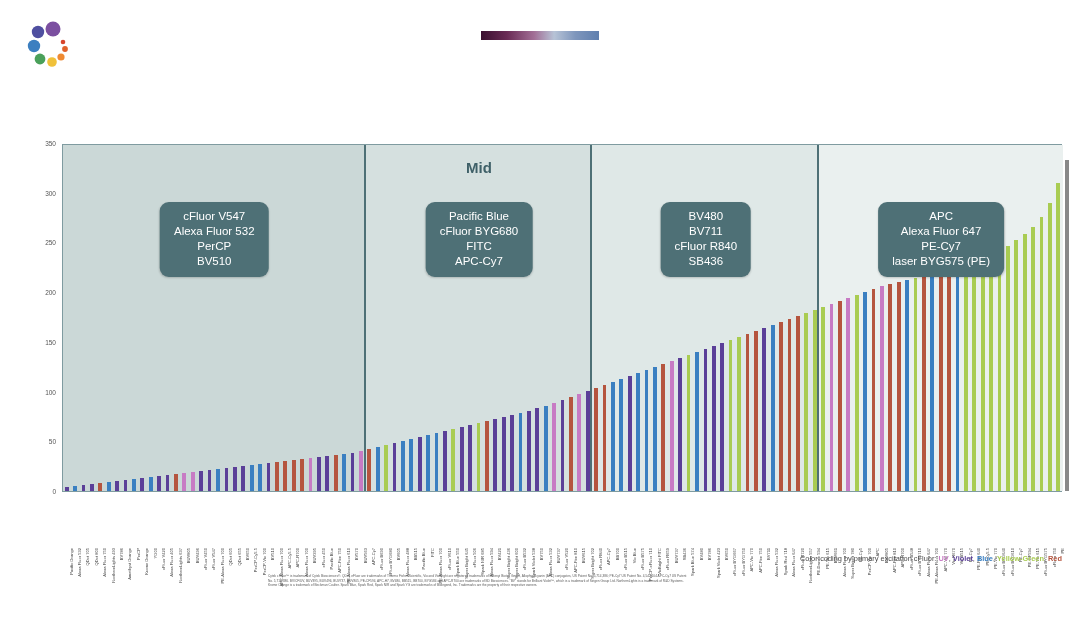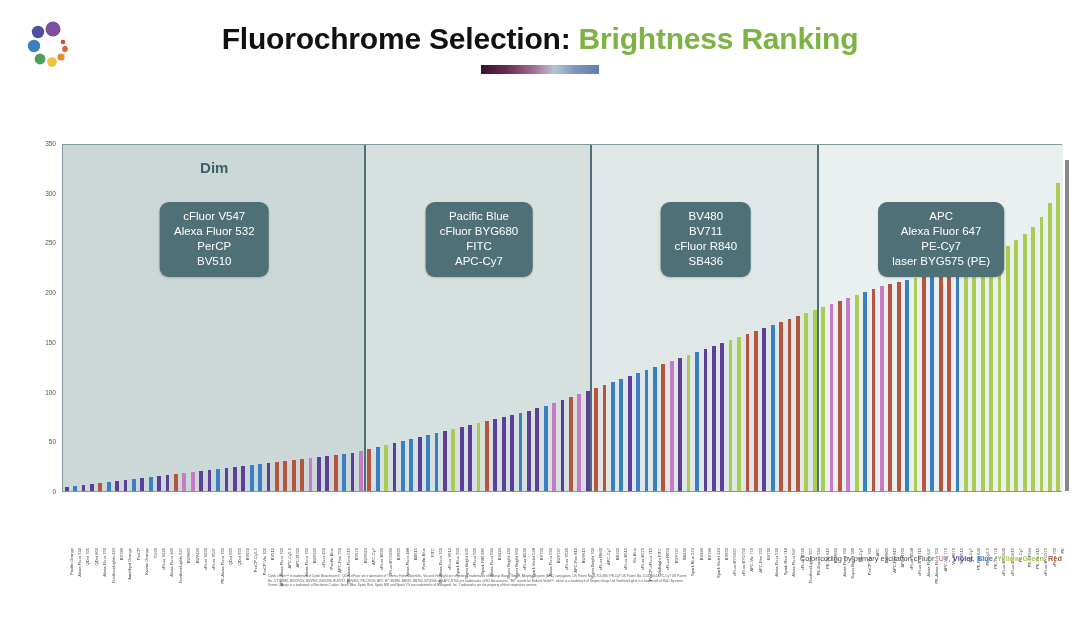--- a/index.html
+++ b/index.html
@@ -134,23 +134,20 @@
     <circle cx="16" cy="14" r="6.2" fill="#4f4fa0"></circle>
     <circle cx="12" cy="28" r="6.2" fill="#3c7fc0"></circle>
     <circle cx="18" cy="41" r="5.4" fill="#4aa05a"></circle>
     <circle cx="30" cy="44" r="4.8" fill="#f0c13a"></circle>
     <circle cx="39" cy="39" r="3.6" fill="#ef8a33"></circle>
     <circle cx="43" cy="31" r="2.9" fill="#e0622c"></circle>
     <circle cx="41" cy="24" r="2.3" fill="#d8452c"></circle>
   </svg>
 
   <div id="title-block">
-    <div id="title">
-      <span class="t-dark">Fluorochrome Selection:</span><span class="t-green"> Brightness Ranking</span>
-    </div>
     <div id="title-rule"></div>
   </div>
 
   <div id="yticks">
       <div class="ytick-label" style="left: 30px; top: 488px;">0</div>
       <div class="ytick-label" style="left: 30px; top: 438.286px;">50</div>
       <div class="ytick-label" style="left: 30px; top: 388.571px;">100</div>
       <div class="ytick-label" style="left: 30px; top: 338.857px;">150</div>
       <div class="ytick-label" style="left: 30px; top: 289.143px;">200</div>
       <div class="ytick-label" style="left: 30px; top: 239.429px;">250</div>
@@ -291,29 +288,29 @@
         <div class="bar" style="left: 951.429px; width: 3.78151px; height: 250.56px; background: rgb(169, 204, 82);"></div>
         <div class="bar" style="left: 959.832px; width: 3.78151px; height: 256.526px; background: rgb(169, 204, 82);"></div>
         <div class="bar" style="left: 968.235px; width: 3.78151px; height: 264.48px; background: rgb(169, 204, 82);"></div>
         <div class="bar" style="left: 976.639px; width: 3.78151px; height: 274.423px; background: rgb(169, 204, 82);"></div>
         <div class="bar" style="left: 985.042px; width: 3.78151px; height: 288.343px; background: rgb(169, 204, 82);"></div>
         <div class="bar" style="left: 993.445px; width: 3.78151px; height: 308.229px; background: rgb(169, 204, 82);"></div>
         <div class="bar" style="left: 1001.85px; width: 3.78151px; height: 331.097px; background: rgb(136, 136, 136);"></div>
       </div>
     <div id="panel-overlays">
         <div style="position: absolute; left: 0px; width: 302.521px; top: 0px; height: 348px;">
-          <div class="panel-header">Dim</div>
           <div class="panel-box">
             <div>cFluor V547</div>
             <div>Alexa Fluor 532</div>
             <div>PerCP</div>
             <div>BV510</div>
           </div>
         </div>
         <div style="position: absolute; left: 302.521px; width: 226.891px; top: 0px; height: 348px;">
+          <div class="panel-header">Mid</div>
           <div class="panel-box">
             <div>Pacific Blue</div>
             <div>cFluor BYG680</div>
             <div>FITC</div>
             <div>APC-Cy7</div>
           </div>
         </div>
         <div style="position: absolute; left: 529.412px; width: 226.891px; top: 0px; height: 348px;">
           <div class="panel-box">
             <div>BV480</div>

